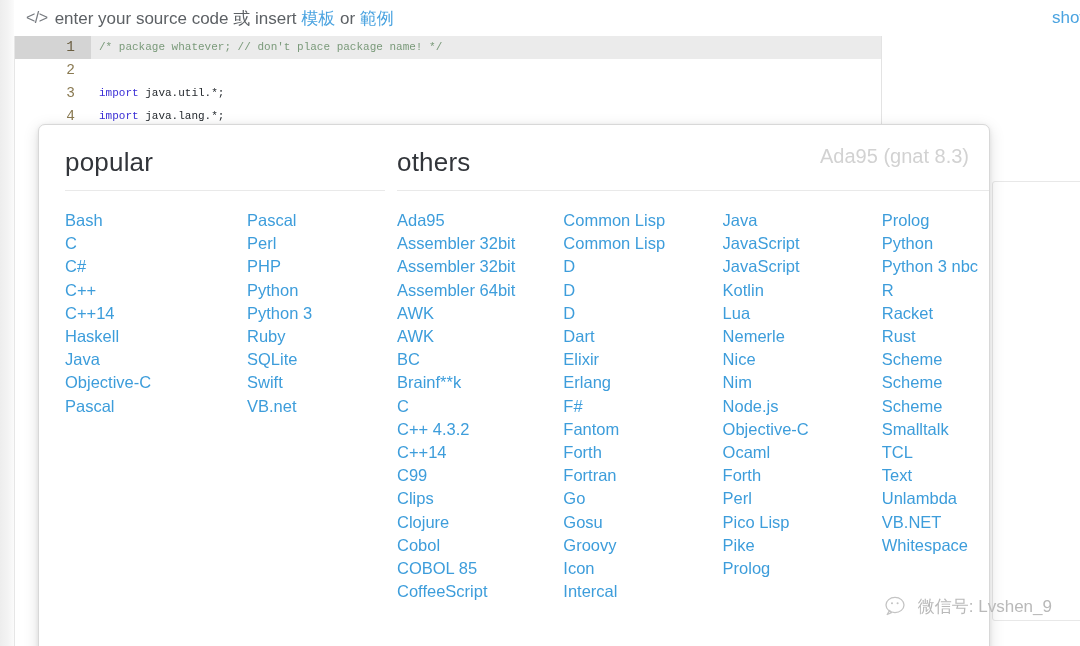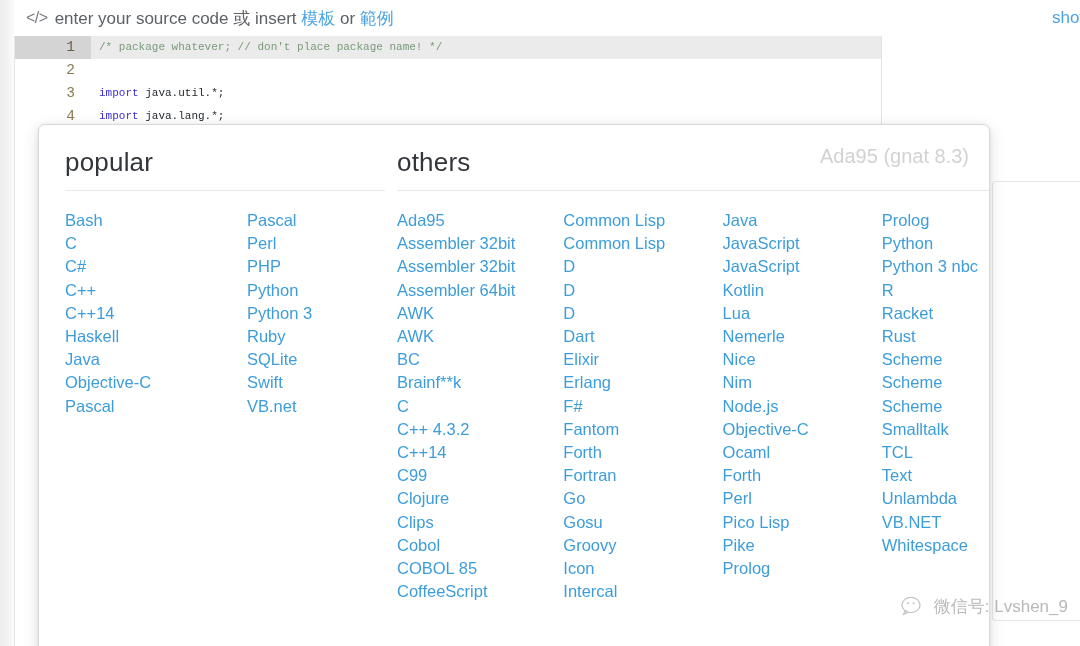--- a/index.html
+++ b/index.html
@@ -185,21 +185,21 @@
     white-space: nowrap;
     overflow: hidden;
     text-overflow: clip;
     cursor: pointer;
     padding-right: 4px;
   }
 
   
   .watermark {
     position: absolute;
-    right: 12px; bottom: 28px;
+    right: 28px; bottom: 28px;
     display: flex;
     align-items: center;
     gap: 7px;
     color: #b9b9b9;
     font-size: 17px;
     white-space: nowrap;
     pointer-events: none;
     z-index: 50;
   }
   .wechat-ico { display: block; }
@@ -309,22 +309,22 @@
               <span class="lang">Assembler 32bit</span>
               <span class="lang">Assembler 64bit</span>
               <span class="lang">AWK</span>
               <span class="lang">AWK</span>
               <span class="lang">BC</span>
               <span class="lang">Brainf**k</span>
               <span class="lang">C</span>
               <span class="lang">C++ 4.3.2</span>
               <span class="lang">C++14</span>
               <span class="lang">C99</span>
+              <span class="lang">Clips</span>
               <span class="lang">Clojure</span>
-              <span class="lang">Clips</span>
               <span class="lang">Cobol</span>
               <span class="lang">COBOL 85</span>
               <span class="lang">CoffeeScript</span>
             </div>
 
             <div class="lang-col">
               <span class="lang">Common Lisp</span>
               <span class="lang">Common Lisp</span>
               <span class="lang">D</span>
               <span class="lang">D</span>

